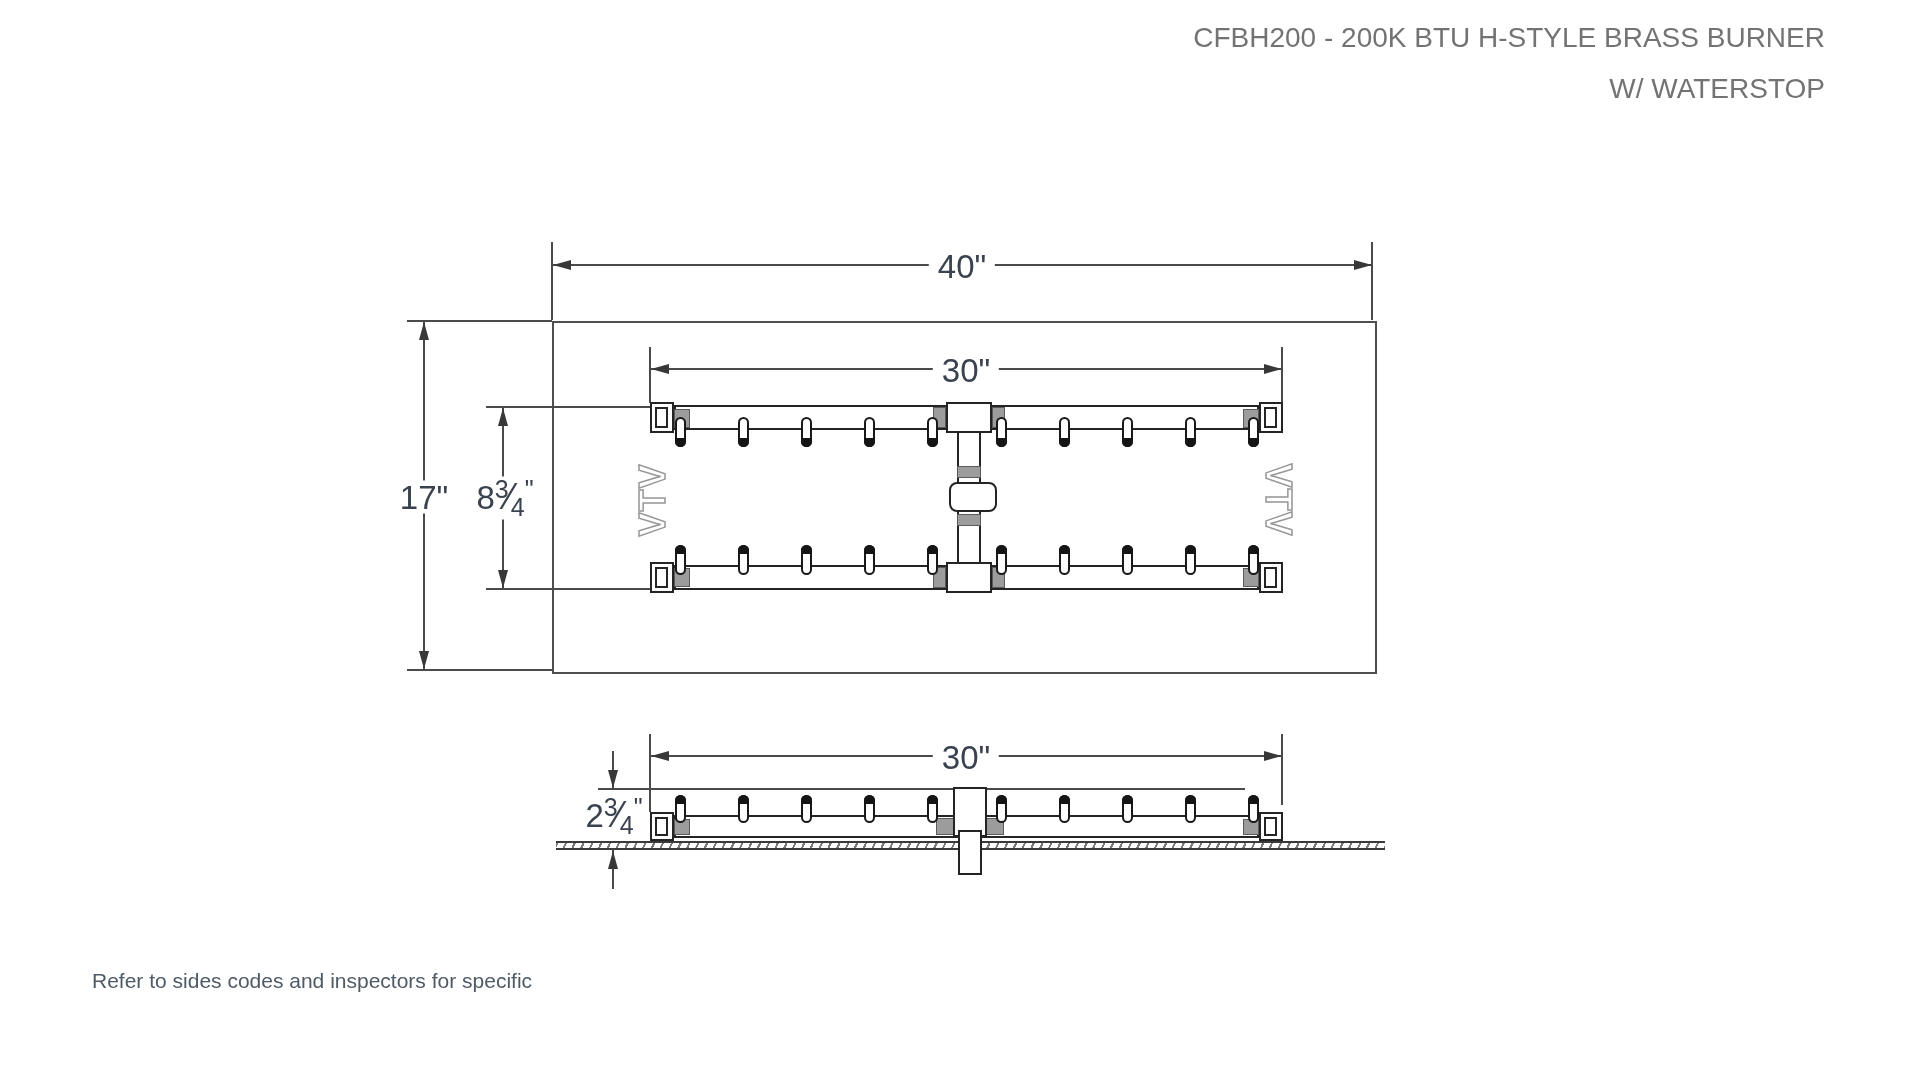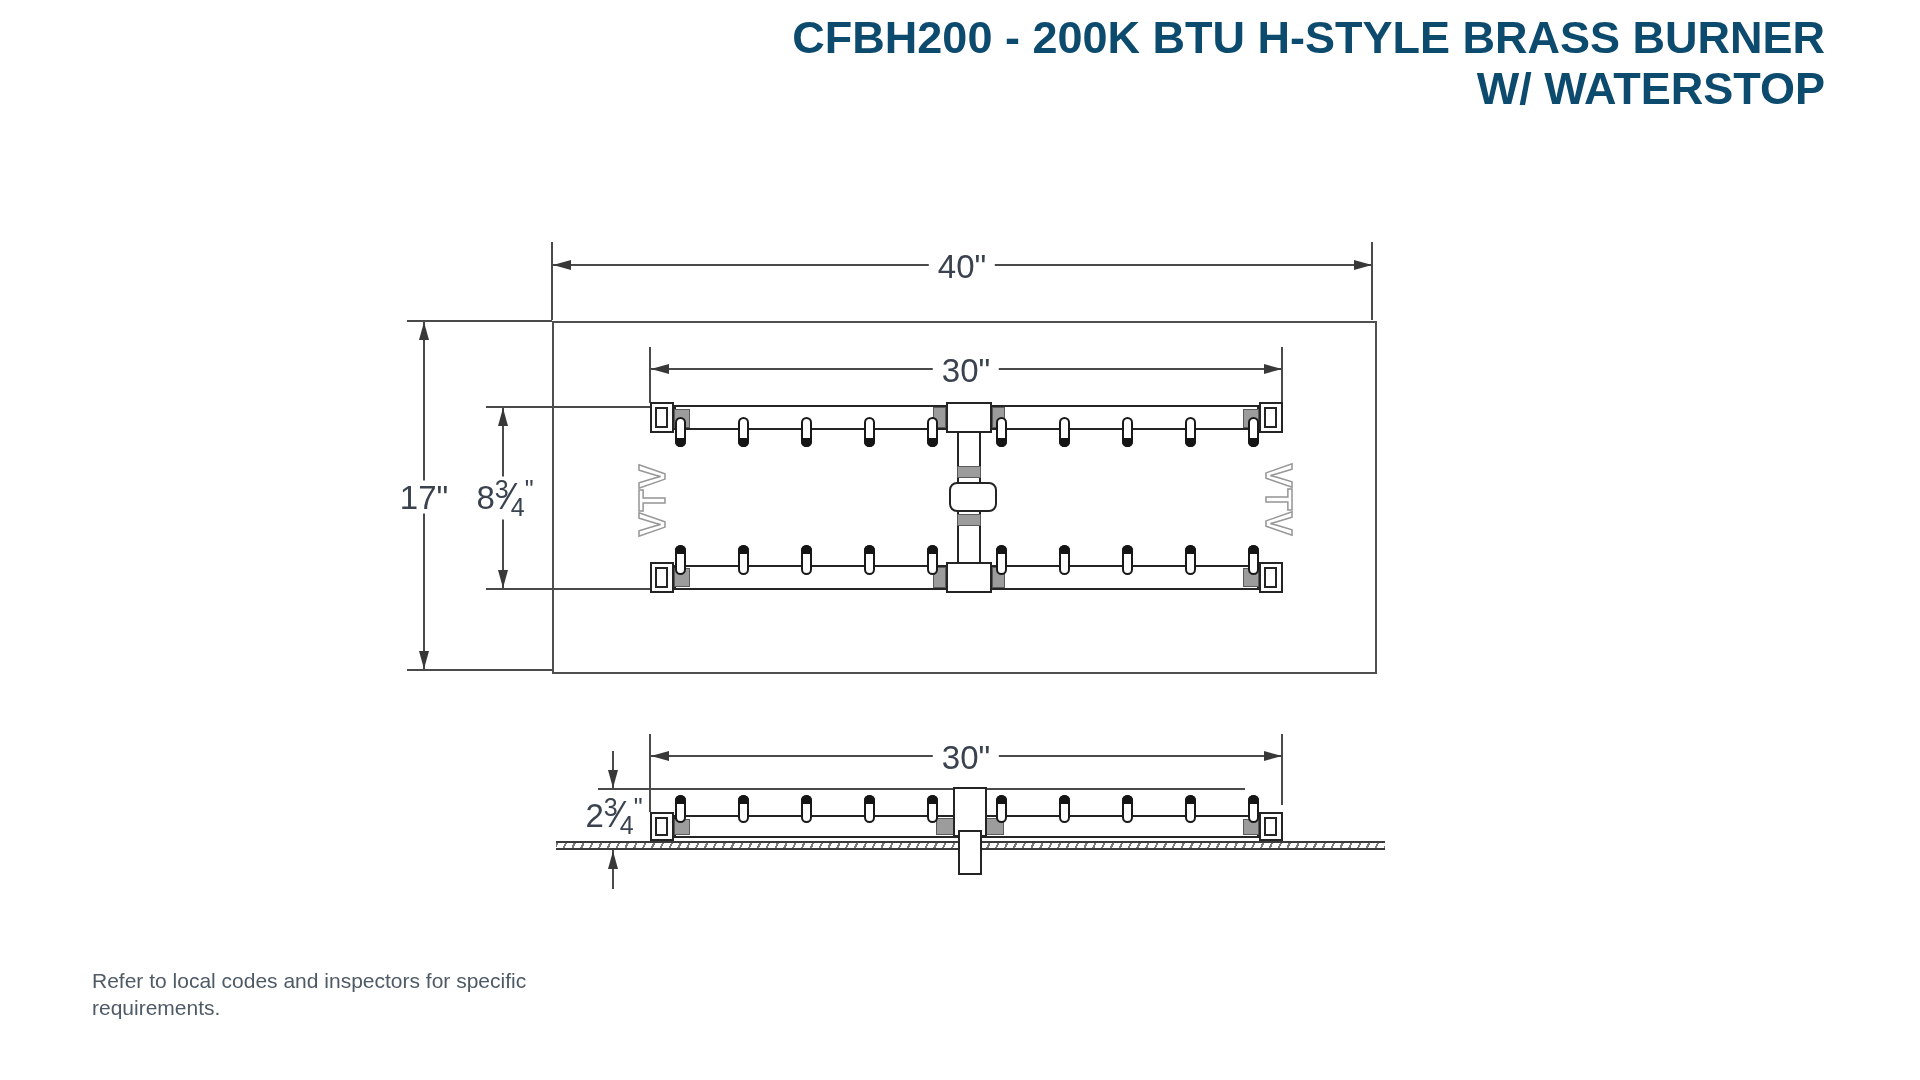--- a/index.html
+++ b/index.html
@@ -44,22 +44,22 @@
         background:#151515;border-radius:6px 6px 0 0;}
 
   .plate{position:absolute;border-top:2px solid #3a3a3a;border-bottom:2px solid #3a3a3a;
          background:repeating-linear-gradient(115deg,#7a7a7a 0 2px,transparent 2px 8px);
          box-sizing:border-box;z-index:3;}
 
   .logo{position:absolute;width:120px;text-align:center;font-size:36px;font-weight:bold;
         letter-spacing:1px;color:#fff;-webkit-text-stroke:1.5px #979797;z-index:2;}
 
   
-  .title-block{position:absolute;top:12px;right:95px;text-align:right;color:#0c4a6e;
-               font-size:45px;line-height:51px;z-index:9;font-weight:bold;}
+  .title-block{position:absolute;top:12px;right:95px;text-align:right;color:#737373;
+               font-size:28px;line-height:51px;z-index:9;}
   .note-block{position:absolute;left:92px;top:967px;z-index:9;}
   .note-heading{font-weight:bold;color:#0b0b0b;font-size:21px;line-height:27px;}
   .note-line{color:#4e5a66;font-size:21px;line-height:27px;}
 </style>
 </head>
 <body>
 
 <div class="canvas">
 
   <div class="title-block">
@@ -149,22 +149,21 @@
   <div class="cap" style="left:1259px;top:812px;width:24px;height:29px;"></div>
   <div class="coupling" style="left:674px;top:819px;width:16px;height:16px;"></div>
   <div class="coupling" style="left:1243px;top:819px;width:16px;height:16px;"></div>
 
   <div class="coupling" style="left:936px;top:818px;width:18px;height:17px;"></div>
   <div class="coupling" style="left:986px;top:818px;width:18px;height:17px;"></div>
   <div class="tee" style="left:953px;top:787px;width:34px;height:50px;z-index:7;"></div>
   <div class="tee" style="left:958px;top:830px;width:24px;height:45px;z-index:8;"></div>
 
   <div class="note-block">
-    <div class="note-line">Refer to local codes and inspectors for specific</div>
-    <div class="note-line">requirements.</div>
+    <div class="note-line">Refer to sides codes and inspectors for specific</div>
   </div>
 
 <div class="port port-down" style="left: 674.5px; top: 417px; height: 30px;"></div>
     <div class="port port-down" style="left: 737.5px; top: 417px; height: 30px;"></div>
     <div class="port port-down" style="left: 800.5px; top: 417px; height: 30px;"></div>
     <div class="port port-down" style="left: 863.5px; top: 417px; height: 30px;"></div>
     <div class="port port-down" style="left: 926.5px; top: 417px; height: 30px;"></div>
     <div class="port port-down" style="left: 995.5px; top: 417px; height: 30px;"></div>
     <div class="port port-down" style="left: 1058.5px; top: 417px; height: 30px;"></div>
     <div class="port port-down" style="left: 1121.5px; top: 417px; height: 30px;"></div>

